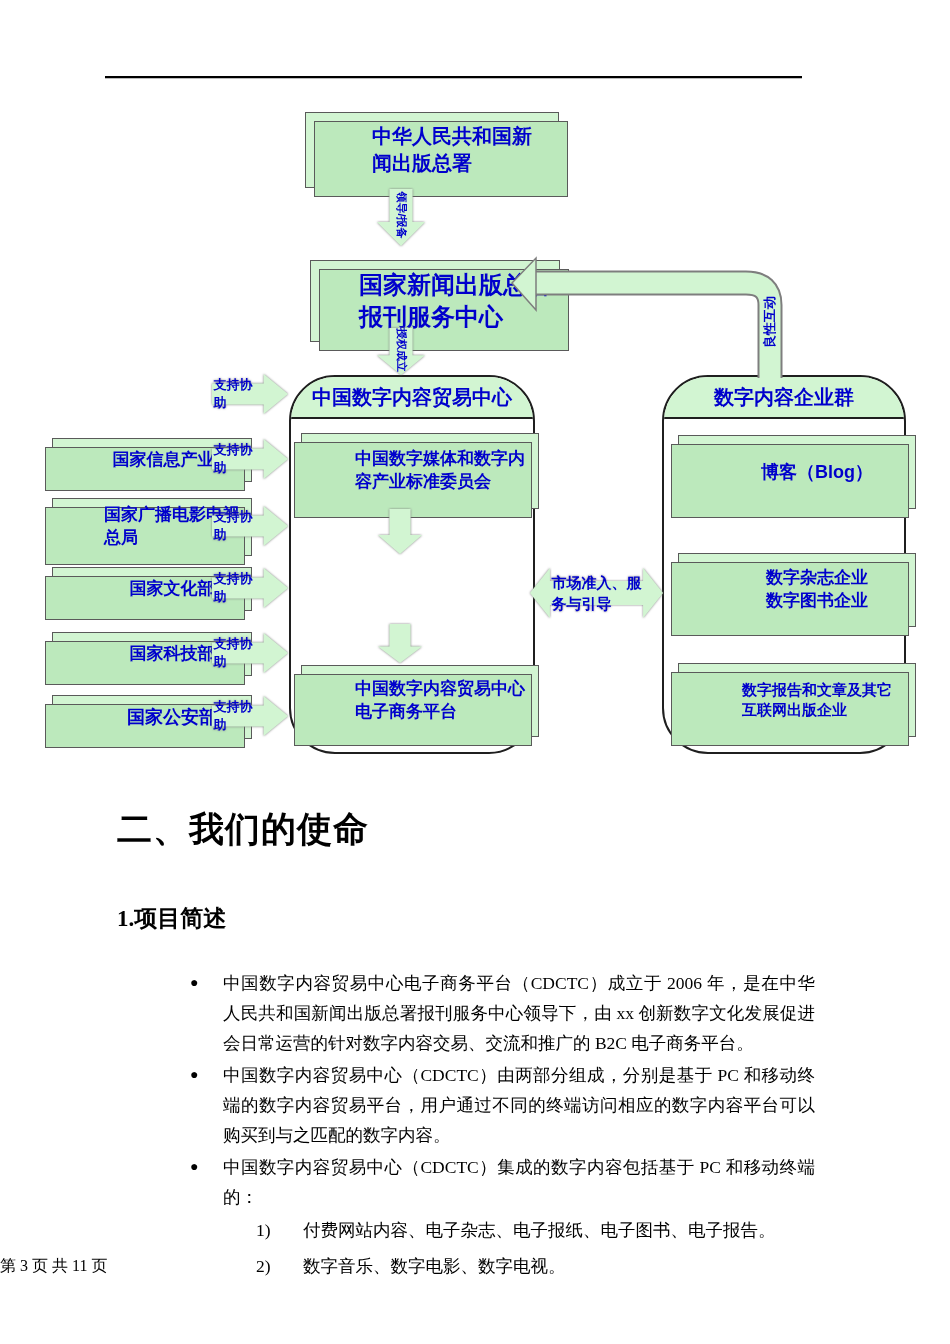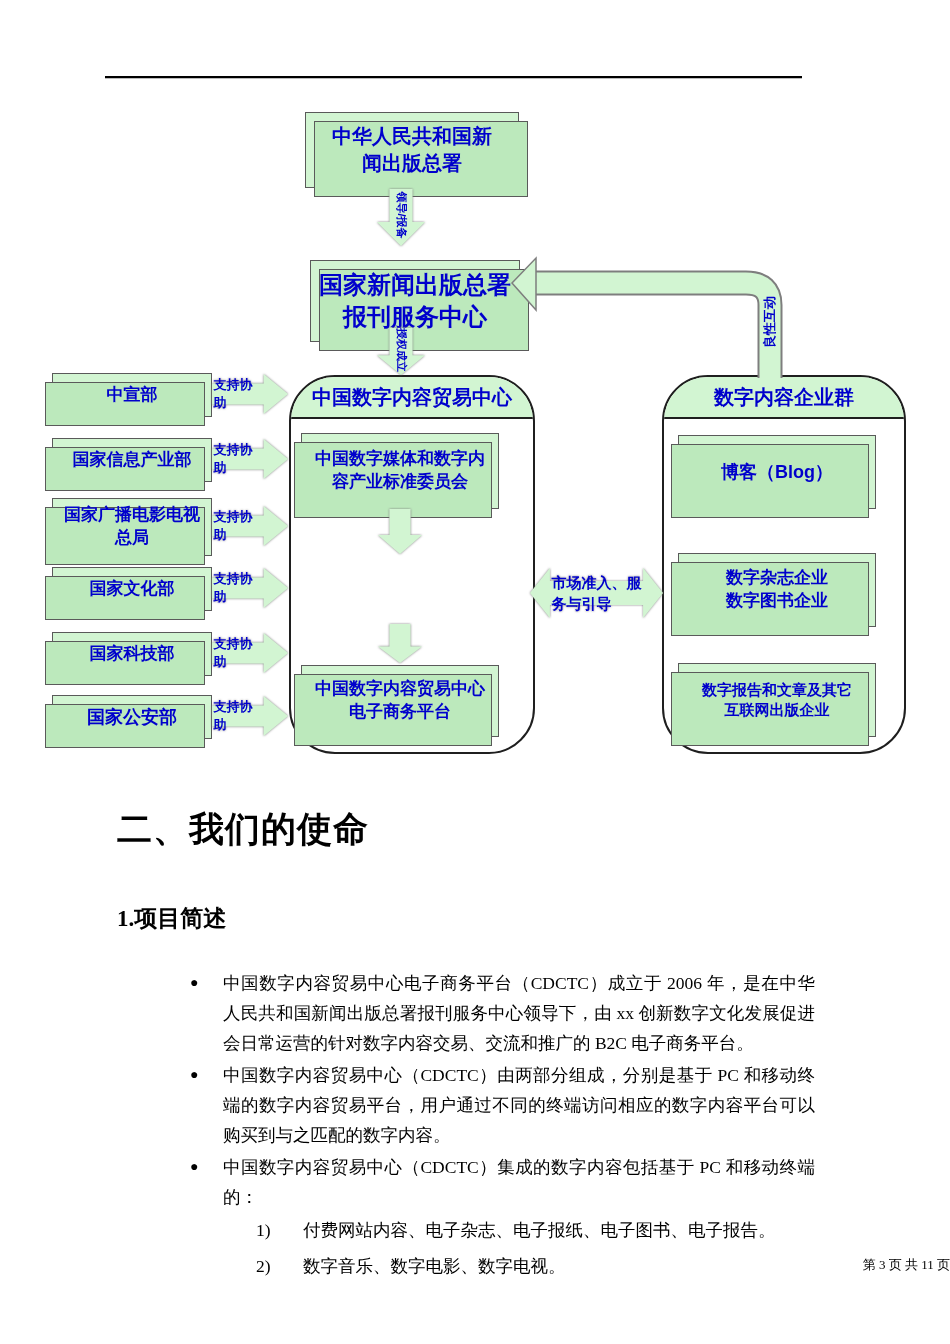--- a/index.html
+++ b/index.html
@@ -9,22 +9,22 @@
     --box-border:#5a5a5a;
     --container-border:#1f1f1f;
   }
   html,body{margin:0;padding:0;background:#ffffff;}
   #page{position:relative;width:950px;height:1344px;background:#fff;overflow:hidden;
         font-family:"Liberation Sans",sans-serif;}
   .hrule{position:absolute;left:105px;top:76px;width:697px;height:0;
          border-top:2px solid #000;border-bottom:1px solid #bbb;}
   
   .box3d{position:absolute;display:flex;align-items:center;justify-content:center;
-         text-align:center;background:var(--box-green);border:1px solid var(--box-border);
-         color:var(--diagram-text);font-weight:bold;z-index:2;white-space:pre-line;line-height:1.35;}
+         background:var(--box-green);border:1px solid var(--box-border);
+         color:var(--diagram-text);font-weight:bold;z-index:2;white-space:pre-line;line-height:1.35;padding-left:40px;}
   .box3d::before{content:"";position:absolute;left:-8px;top:8px;width:100%;height:100%;
          background:var(--box-green-dark);border:1px solid var(--box-border);z-index:-1;}
   .ext-r::before{left:8px;}
   
   .container3{position:absolute;border:2px solid var(--container-border);border-radius:46px;
          background:#fff;z-index:1;overflow:hidden;}
   .chead{height:40px;background:var(--box-green);border-bottom:2px solid var(--container-border);
          display:flex;align-items:center;justify-content:center;font-weight:bold;font-size:20px;
          color:var(--diagram-text);}
   
@@ -55,21 +55,21 @@
          font-family:"Liberation Serif",serif;margin-top:8px;}
   .heading{font-size:35px;font-weight:bold;margin:0;letter-spacing:1px;}
   .subheading{font-size:23px;font-weight:bold;margin:50px 0 0 0;}
   .bullets{margin-top:34px;padding-left:73px;}
   .bullet{position:relative;padding-left:33px;font-size:17.5px;line-height:30px;
          text-align:justify;margin-bottom:2px;}
   .bullet .dot{position:absolute;left:0;top:0;font-size:14px;}
   .bullet b{font-weight:normal;}
   .subitem{display:flex;font-size:17.5px;line-height:36px;padding-left:33px;}
   .subnum{width:47px;flex:none;}
-  .footer{position:absolute;left:0;top:1256px;width:100%;text-align:right;font-size:13px;
+  .footer{position:absolute;left:0;top:1256px;width:100%;text-align:left;font-size:16px;
          font-family:"Liberation Serif",serif;color:#000;}
 </style>
 </head>
 <body>
 
 <div id="page">
 
   <div class="hrule"></div>
 
   <div class="box3d ext-r" style="left:305px;top:112px;width:212px;height:74px;font-size:20px">中华人民共和国新
@@ -117,21 +117,20 @@
 数字图书企业</div>
   <div class="box3d" style="left:678px;top:663px;width:196px;height:72px;font-size:15px">数字报告和文章及其它
 互联网出版企业</div>
 
   <div class="dblarrow-wrap" style="left:530px;top:568px;width:133px;height:50px">
     <div class="dblarrow"></div>
     <span class="dbllabel">市场准入、服
 务与引导</span>
   </div>
 
-  <div class="box3d" style="left:52px;top:373px;width:158px;height:42px;font-size:17px">中宣部</div>
   <div class="harrow-wrap" style="left:212px;top:374px;width:76px;height:40px">
     <div class="harrow"></div>
     <span class="hlabel">支持协助</span>
   </div>
 
   <div class="box3d" style="left:52px;top:438px;width:158px;height:42px;font-size:17px">国家信息产业部</div>
   <div class="harrow-wrap" style="left:212px;top:439px;width:76px;height:40px">
     <div class="harrow"></div>
     <span class="hlabel">支持协助</span>
   </div>

